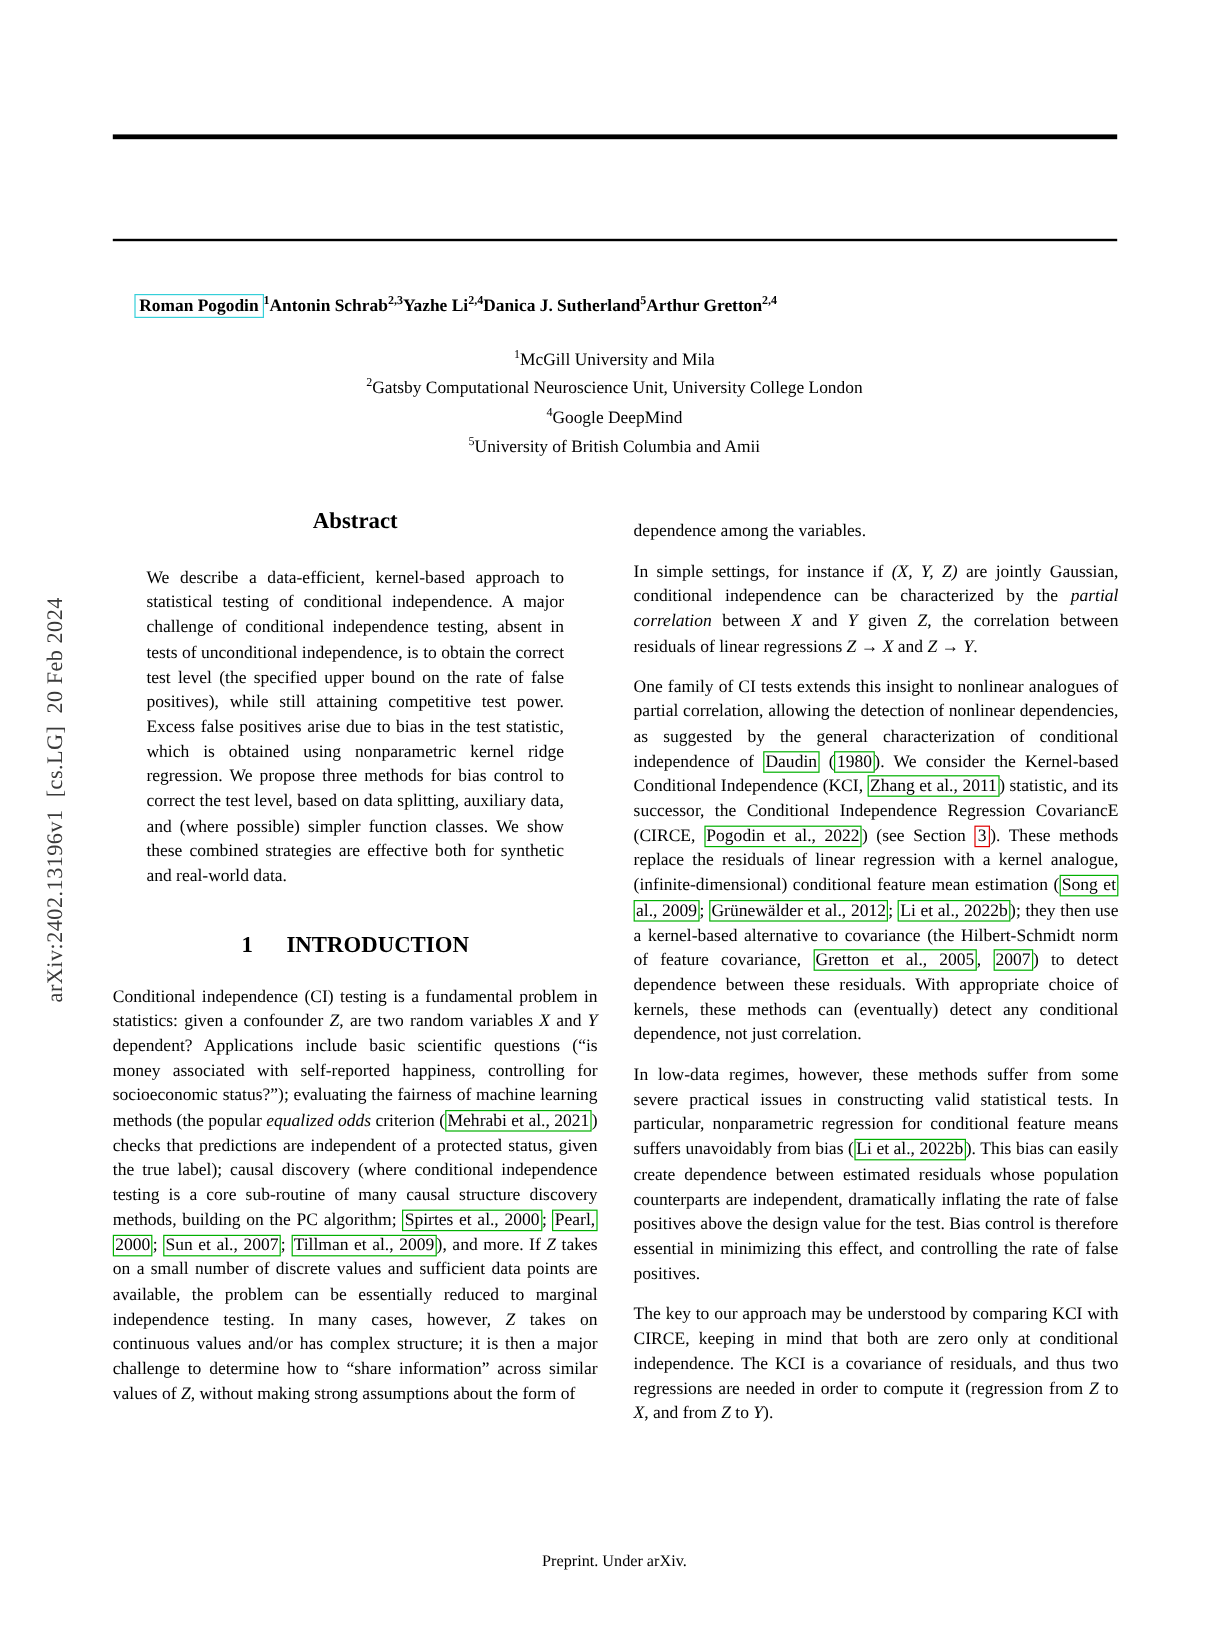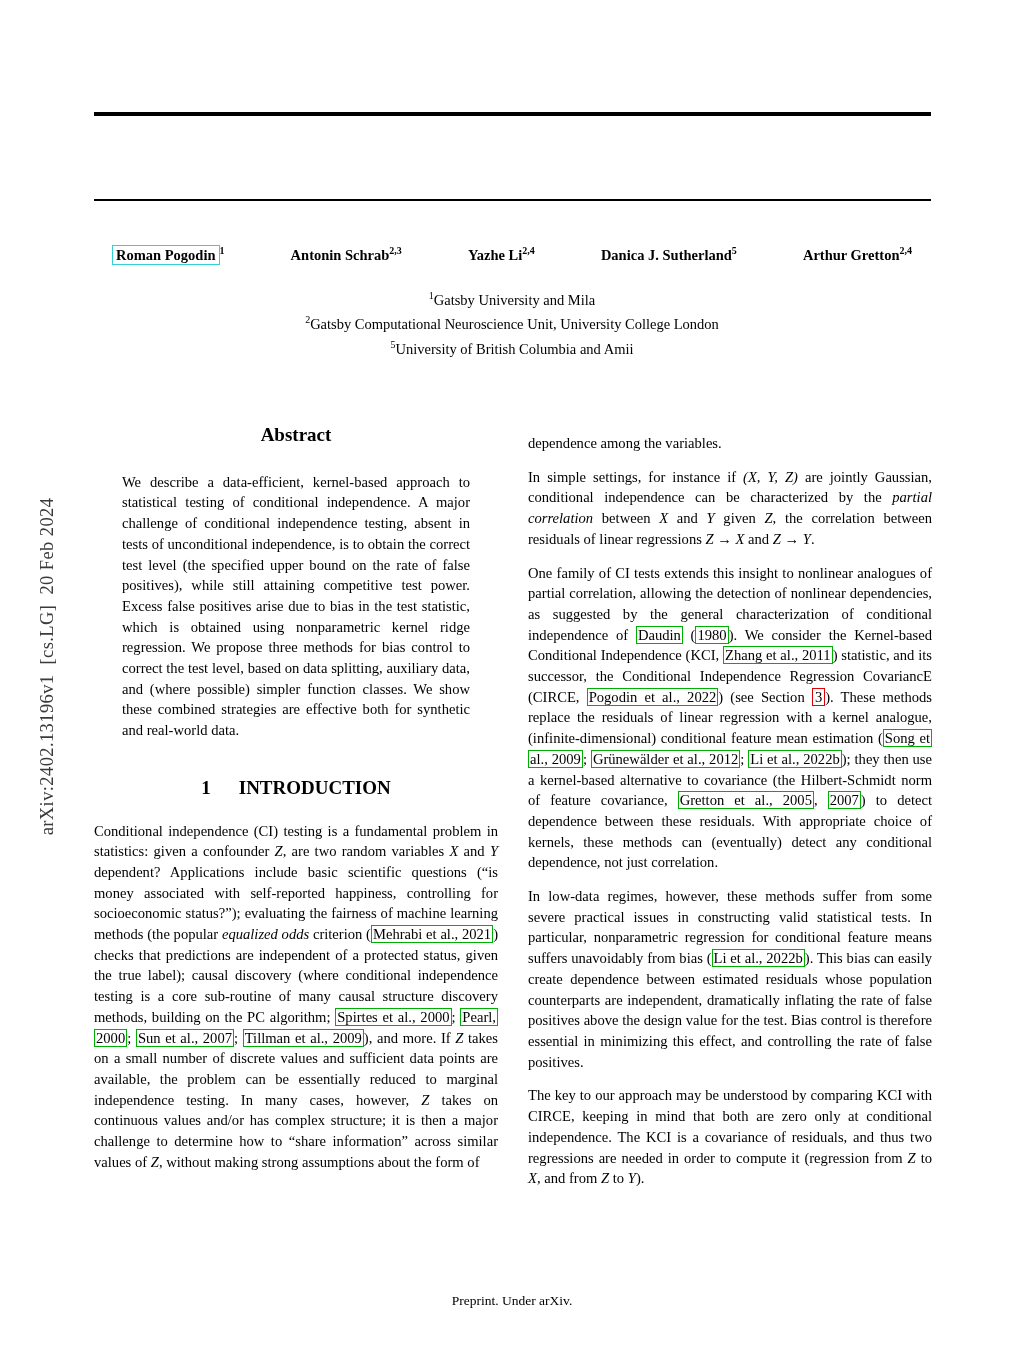--- a/index.html
+++ b/index.html
@@ -28,21 +28,20 @@
     font-size: 21.5px;
     font-weight: bold;
   }
 
   
   .authors {
     position: absolute;
     top: 245px; left: 112px;
     width: 800px;
     display: flex;
-    justify-content: space-between;
     align-items: baseline;
     font-weight: bold;
     font-size: 14.5px;
   }
   .author { white-space: nowrap; }
   .author sup { font-size: 10px; font-weight: bold; }
   .author-boxed { border: 1.5px solid #35cfd9; padding: 1px 3px; }
 
   
   .affiliations {
@@ -137,22 +136,23 @@
 
   <div class="authors">
     <span class="author"><span class="author-boxed">Roman Pogodin</span><sup>1</sup></span>
     <span class="author"><span>Antonin Schrab</span><sup>2,3</sup></span>
     <span class="author"><span>Yazhe Li</span><sup>2,4</sup></span>
     <span class="author"><span>Danica J. Sutherland</span><sup>5</sup></span>
     <span class="author"><span>Arthur Gretton</span><sup>2,4</sup></span>
   </div>
 
   <div class="affiliations">
-    <div><sup>1</sup><span>Gatsby University and Mila</span></div>
+    <div><sup>1</sup><span>McGill University and Mila</span></div>
     <div><sup>2</sup><span>Gatsby Computational Neuroscience Unit, University College London</span></div>
+    <div><sup>4</sup><span>Google DeepMind</span></div>
     <div><sup>5</sup><span>University of British Columbia and Amii</span></div>
   </div>
 
   <div class="col col-left">
     <div class="abstract-block">
       <div class="abstract-heading">Abstract</div>
       <p class="abstract-text">We describe a data-efficient, kernel-based approach to statistical testing of conditional independence. A major challenge of conditional independence testing, absent in tests of unconditional independence, is to obtain the correct test level (the specified upper bound on the rate of false positives), while still attaining competitive test power. Excess false positives arise due to bias in the test statistic, which is obtained using nonparametric kernel ridge regression. We propose three methods for bias control to correct the test level, based on data splitting, auxiliary data, and (where possible) simpler function classes. We show these combined strategies are effective both for synthetic and real-world data.</p>
     </div>
     <div class="section-heading">
       <span class="section-number">1</span><span>INTRODUCTION</span>

